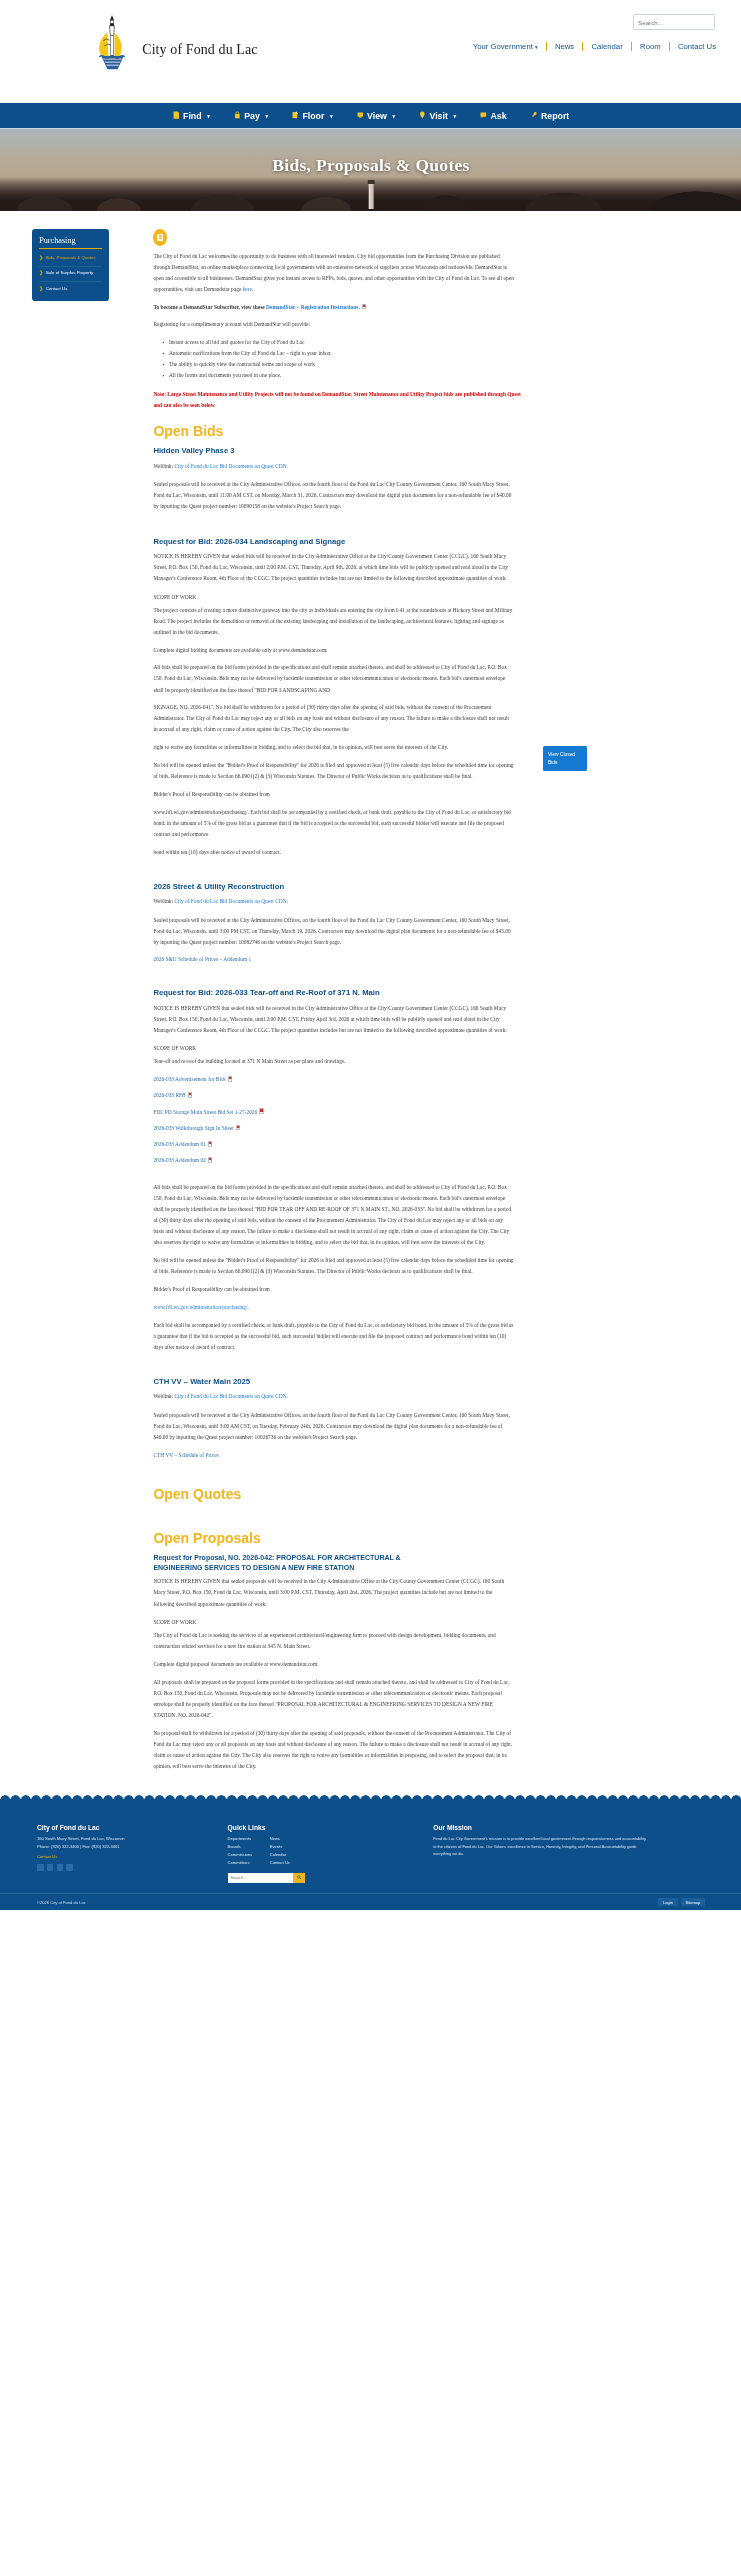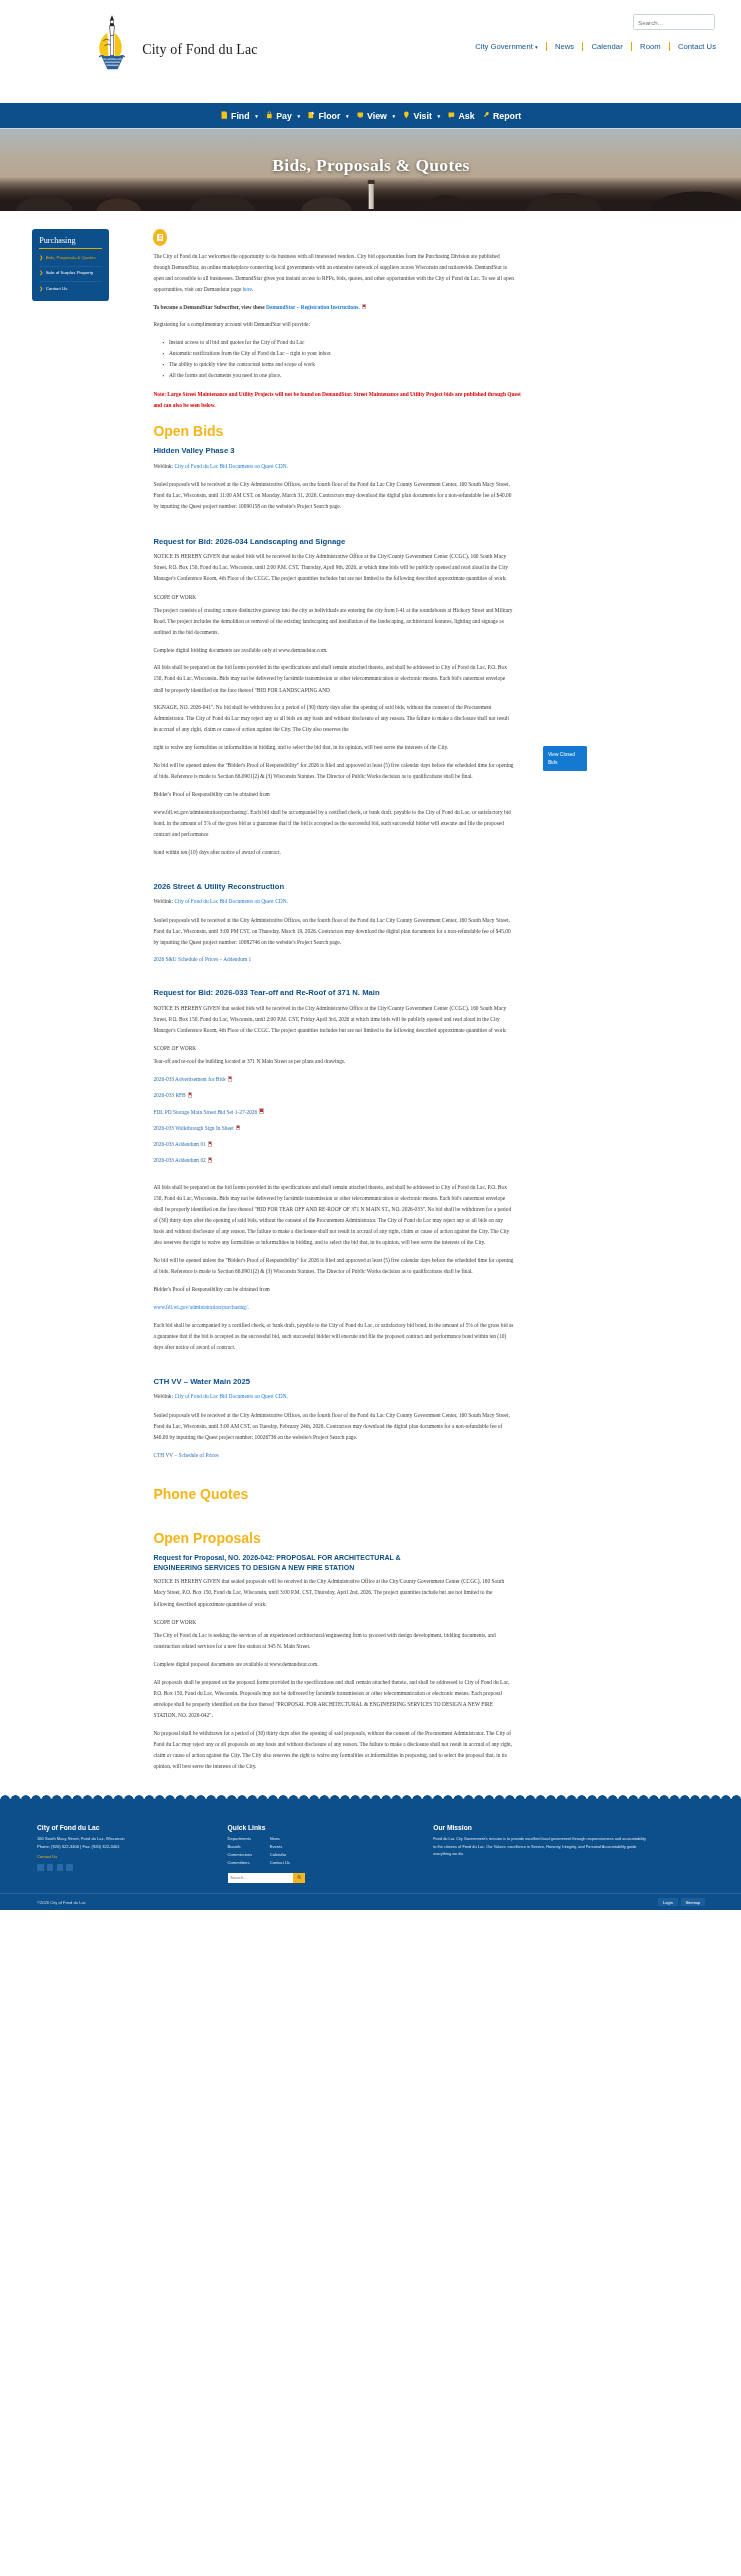--- a/index.html
+++ b/index.html
@@ -35,21 +35,21 @@
     border:0.5px solid #c9d3dc; border-radius:2.1px; overflow:hidden; background:#fff;
   }
   .searchbox input {
     flex:1; border:none; outline:none; padding:0 4.1px;
     font-family:"Liberation Sans", sans-serif; font-size:6.2px; color:#666;
   }
 
   
   .mainnav {
     background:#0d4f8b; height:26px; border-bottom:1.5px solid #cfd6dd;
-    display:flex; align-items:center; justify-content:center; gap:8px;
+    display:flex; align-items:center; justify-content:center; gap:24px;
     font-family:"Liberation Sans", sans-serif;
   }
   .mainnav .item {
     color:#fff; font-size:8.8px; font-weight:bold; display:flex; align-items:center; gap:3.6px;
   }
   .nav-ico { width:6.7px; height:8.2px; display:inline-block; position:relative; }
 
   
   .hero {
     height:82px; position:relative; overflow:hidden;
@@ -78,21 +78,21 @@
     background:#3c322b; border-radius:1px 1px 0 0;
   }
   .hero h1 {
     position:absolute; left:0; right:0; top:26px; text-align:center;
     font-family:"Liberation Serif", serif; font-weight:bold;
     font-size:17.5px; color:#fff; letter-spacing:0.3px;
     text-shadow:0 1px 3.6px rgba(0,0,0,.55);
   }
 
   
-  .page { display:flex; padding:2px 0 0 0;margin-top:16px; }
+  .page { display:flex; padding:18px 0 0 0; }
   .sidebar-col { width:108px; margin-left:32px; flex:none; }
   .content-col { width:479px; margin-left:13.4px; position:relative; }
 
   
   .side-card {
     background:#0d4f8b; border-radius:3.1px; padding:7.2px 7.2px 5.2px 7.2px; color:#fff;
     width:77px;
   }
   .side-card h2 {
     font-family:"Liberation Serif", serif; font-weight:normal;
@@ -231,21 +231,21 @@
     <div class="logo-text">City of Fond du Lac</div>
   </div>
 
   <div class="searchbox">
     <input type="text" placeholder="Search..." style="">
 
   </div>
 
   <div class="util-nav">
     <a>
-      <span>City Government</span><span class="caret">▾</span>
+      <span>Your Government</span><span class="caret">▾</span>
     </a>
     <a>News</a>
     <a>Calendar</a>
     <a>Room</a>
     <a>Contact Us</a>
   </div>
 </div>
 
 <div class="mainnav">
   <a class="item">
@@ -422,21 +422,21 @@
 
     <h3 class="bid-title">CTH VV – Water Main 2025</h3>
     <p class="weblink">
       <span>Weblink: </span><a class="link">City of Fond du Lac Bid Documents on Quest CDN.</a>
     </p>
     <p class="body">Sealed proposals will be received at the City Administrative Offices, on the fourth floor of the Fond du Lac City County Government Center, 160 South Macy Street, Fond du Lac, Wisconsin, until 3:00 AM CST, on Tuesday, February 24th, 2026.  Contractors may download the digital plan documents for a non-refundable fee of $40.00 by inputting the Quest project number: 10026736 on the website's Project Search page.</p>
     <a class="doclink">CTH VV – Schedule of Prices</a>
 
     <div class="spacer-lg"></div>
 
-    <h2 class="section-yellow">Phone Quotes</h2>
+    <h2 class="section-yellow">Open Quotes</h2>
 
     <div class="spacer-lg"></div>
 
     <h2 class="section-yellow">Open Proposals</h2>
 
     <h3 class="bid-title small">Request for Proposal, NO. 2026-042: PROPOSAL FOR ARCHITECTURAL &amp; ENGINEERING SERVICES TO DESIGN A NEW FIRE STATION</h3>
     <p class="body">NOTICE IS HEREBY GIVEN that sealed proposals will be received in the City Administrative Office at the City/County Government Center (CCGC), 160 South Macy Street, P.O. Box 150, Fond du Lac, Wisconsin, until 3:00 P.M. CST, Thursday, April 2nd, 2026. The project quantities include but are not limited to the following described approximate quantities of work:</p>
     <p class="scope">SCOPE OF WORK</p>
     <p class="body">The City of Fond du Lac is seeking the services of an experienced architectural/engineering firm to proceed with design development, bidding documents, and construction related services for a new fire station at 345 N. Main Street.</p>
     <p class="body">Complete digital proposal documents are available at www.demandstar.com.</p>

